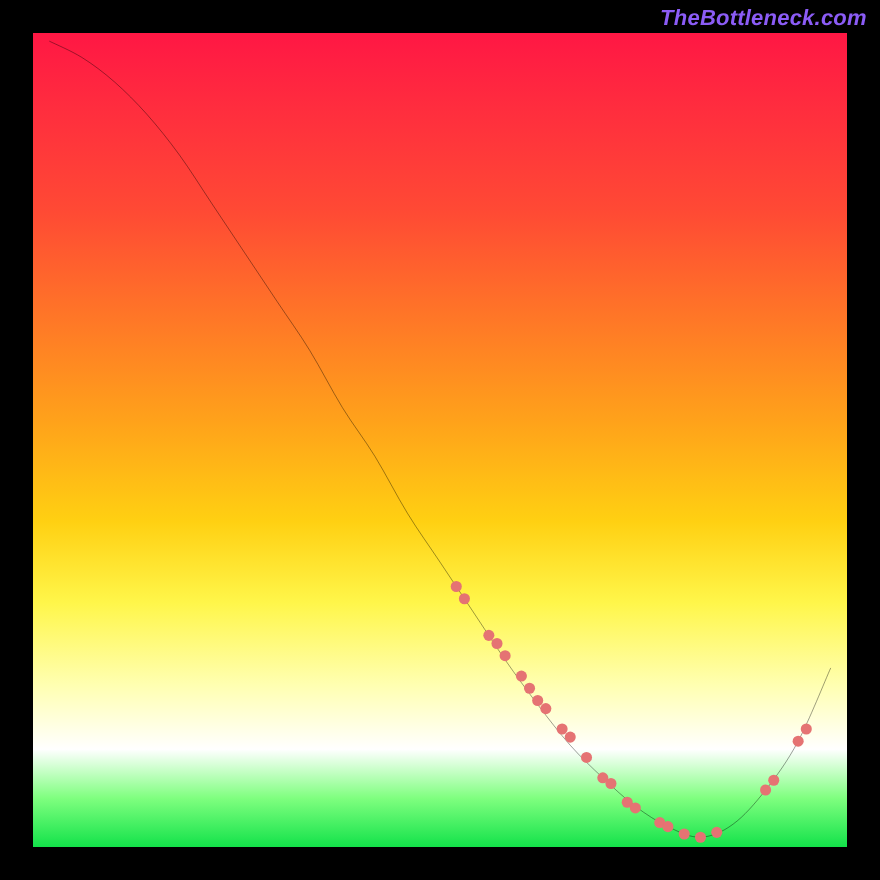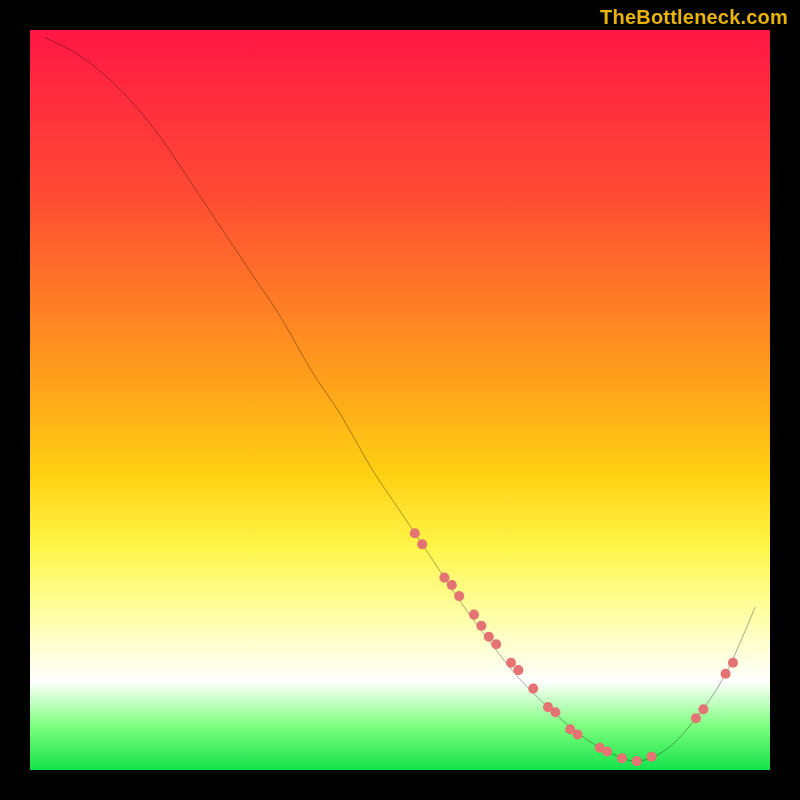--- a/index.html
+++ b/index.html
@@ -14,25 +14,26 @@
   .outer {
     position: relative;
     width: 800px;
     height: 800px;
     background: #000;
   }
   .watermark {
     position: absolute;
     top: 6px;
     right: 12px;
-    color: #eab308;
+    color: #8b5cf6;
     font-size: 20px;
     font-weight: 600;
     letter-spacing: 0.2px;
     z-index: 5;
+    font-style: italic;
   }
   .plot {
     position: absolute;
     left: 30px;
     top: 30px;
     width: 740px;
     height: 740px;
   }
   .bg-gradient {
     position: absolute;

